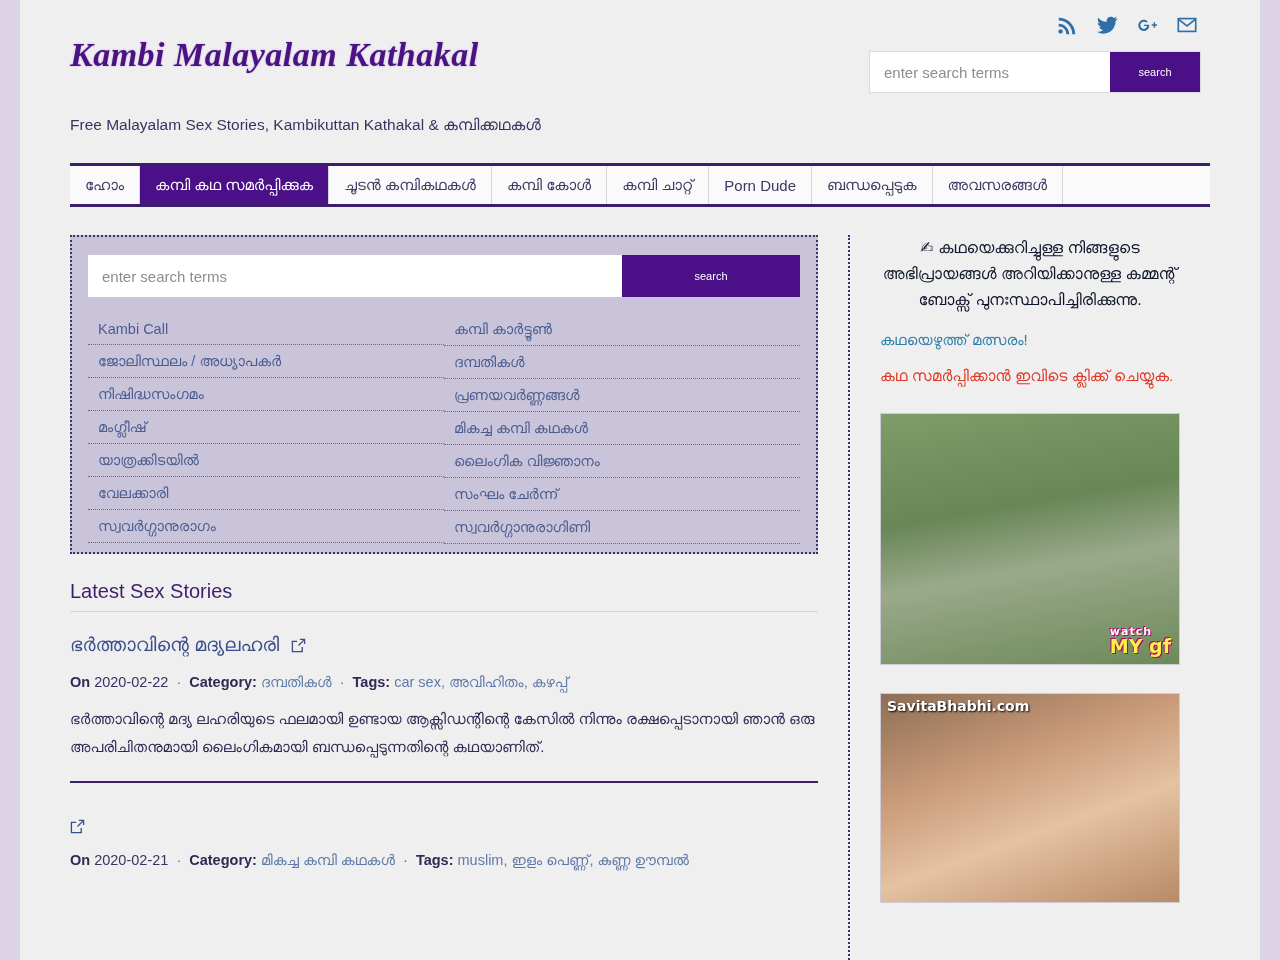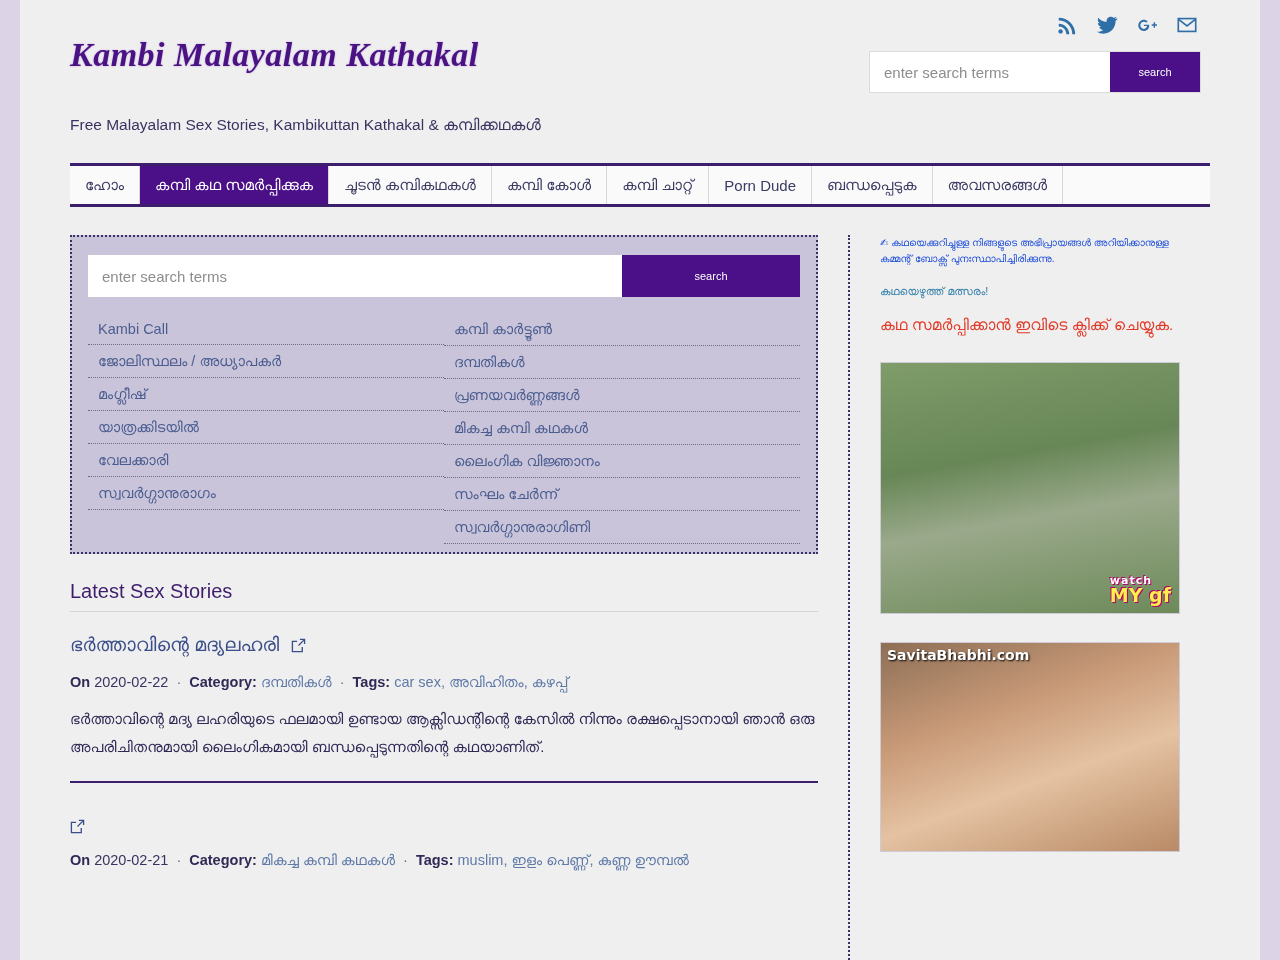--- a/index.html
+++ b/index.html
@@ -139,23 +139,23 @@
   .post-excerpt {
     font-size: 15px; color: #2f2a55; line-height: 1.85;
     margin-bottom: 20px;
   }
   hr.post-sep {
     border: 0; border-top: 2px solid #3d1e6d;
     margin: 0 0 34px 0;
   }
 
   
-  .side-note { font-size: 10px; line-height: 1.62; color: #1d4ed8; }
+  .side-note { font-size: 16px; line-height: 1.62; color: #0f172a; text-align: center; }
   .side-note .pencil { font-style: normal; }
-  .side-link-blue { display: block; margin-top: 18px; color: #2f7fa8; cursor: pointer; font-size: 11px; }
+  .side-link-blue { display: block; margin-top: 18px; color: #2f7fa8; cursor: pointer; font-size: 15px; }
   .side-link-red  { display: block; margin-top: 18px; color: #e03b28; cursor: pointer; font-size: 15.5px; }
 
   .ad { margin-top: 28px; border: 1px solid #cfcbd6; background: #fff; position: relative; overflow: hidden; }
   .ad-1 { height: 252px; background: linear-gradient(170deg,#7f9c6a 0%,#688757 38%,#9aa98b 60%,#6d8a59 100%); }
   .ad-2 { height: 210px; background: linear-gradient(160deg,#8d6f56 0%,#c99a78 35%,#e4c2a2 62%,#b98a66 100%); }
   .ad-badge {
     position: absolute; right: 8px; bottom: 8px;
     font-family: "DejaVu Sans", sans-serif; font-weight: bold;
     font-size: 19px; color: #ffef4a;
     text-shadow: 1px 1px 0 #b3006b, -1px -1px 0 #b3006b;
@@ -234,20 +234,21 @@
         <div class="panel">
           <div class="panel-search">
             <input class="search-input" type="text" placeholder="enter search terms" style="">
             <button class="search-btn">search</button>
           </div>
 
           <div class="cat-grid">
             <div class="cat-col">
               <span class="cat-link">Kambi Call</span>
               <span class="cat-link">ജോലിസ്ഥലം / അധ്യാപകർ</span>
+              <span class="cat-link">നിഷിദ്ധസംഗമം</span>
               <span class="cat-link">മംഗ്ലീഷ്</span>
               <span class="cat-link">യാത്രക്കിടയിൽ</span>
               <span class="cat-link">വേലക്കാരി</span>
               <span class="cat-link">സ്വവർഗ്ഗാനുരാഗം</span>
             </div>
             <div class="cat-col">
               <span class="cat-link">കമ്പി കാർട്ടൂൺ</span>
               <span class="cat-link">ദമ്പതികൾ</span>
               <span class="cat-link">പ്രണയവർണ്ണങ്ങൾ</span>
               <span class="cat-link">മികച്ച കമ്പി കഥകൾ</span>

